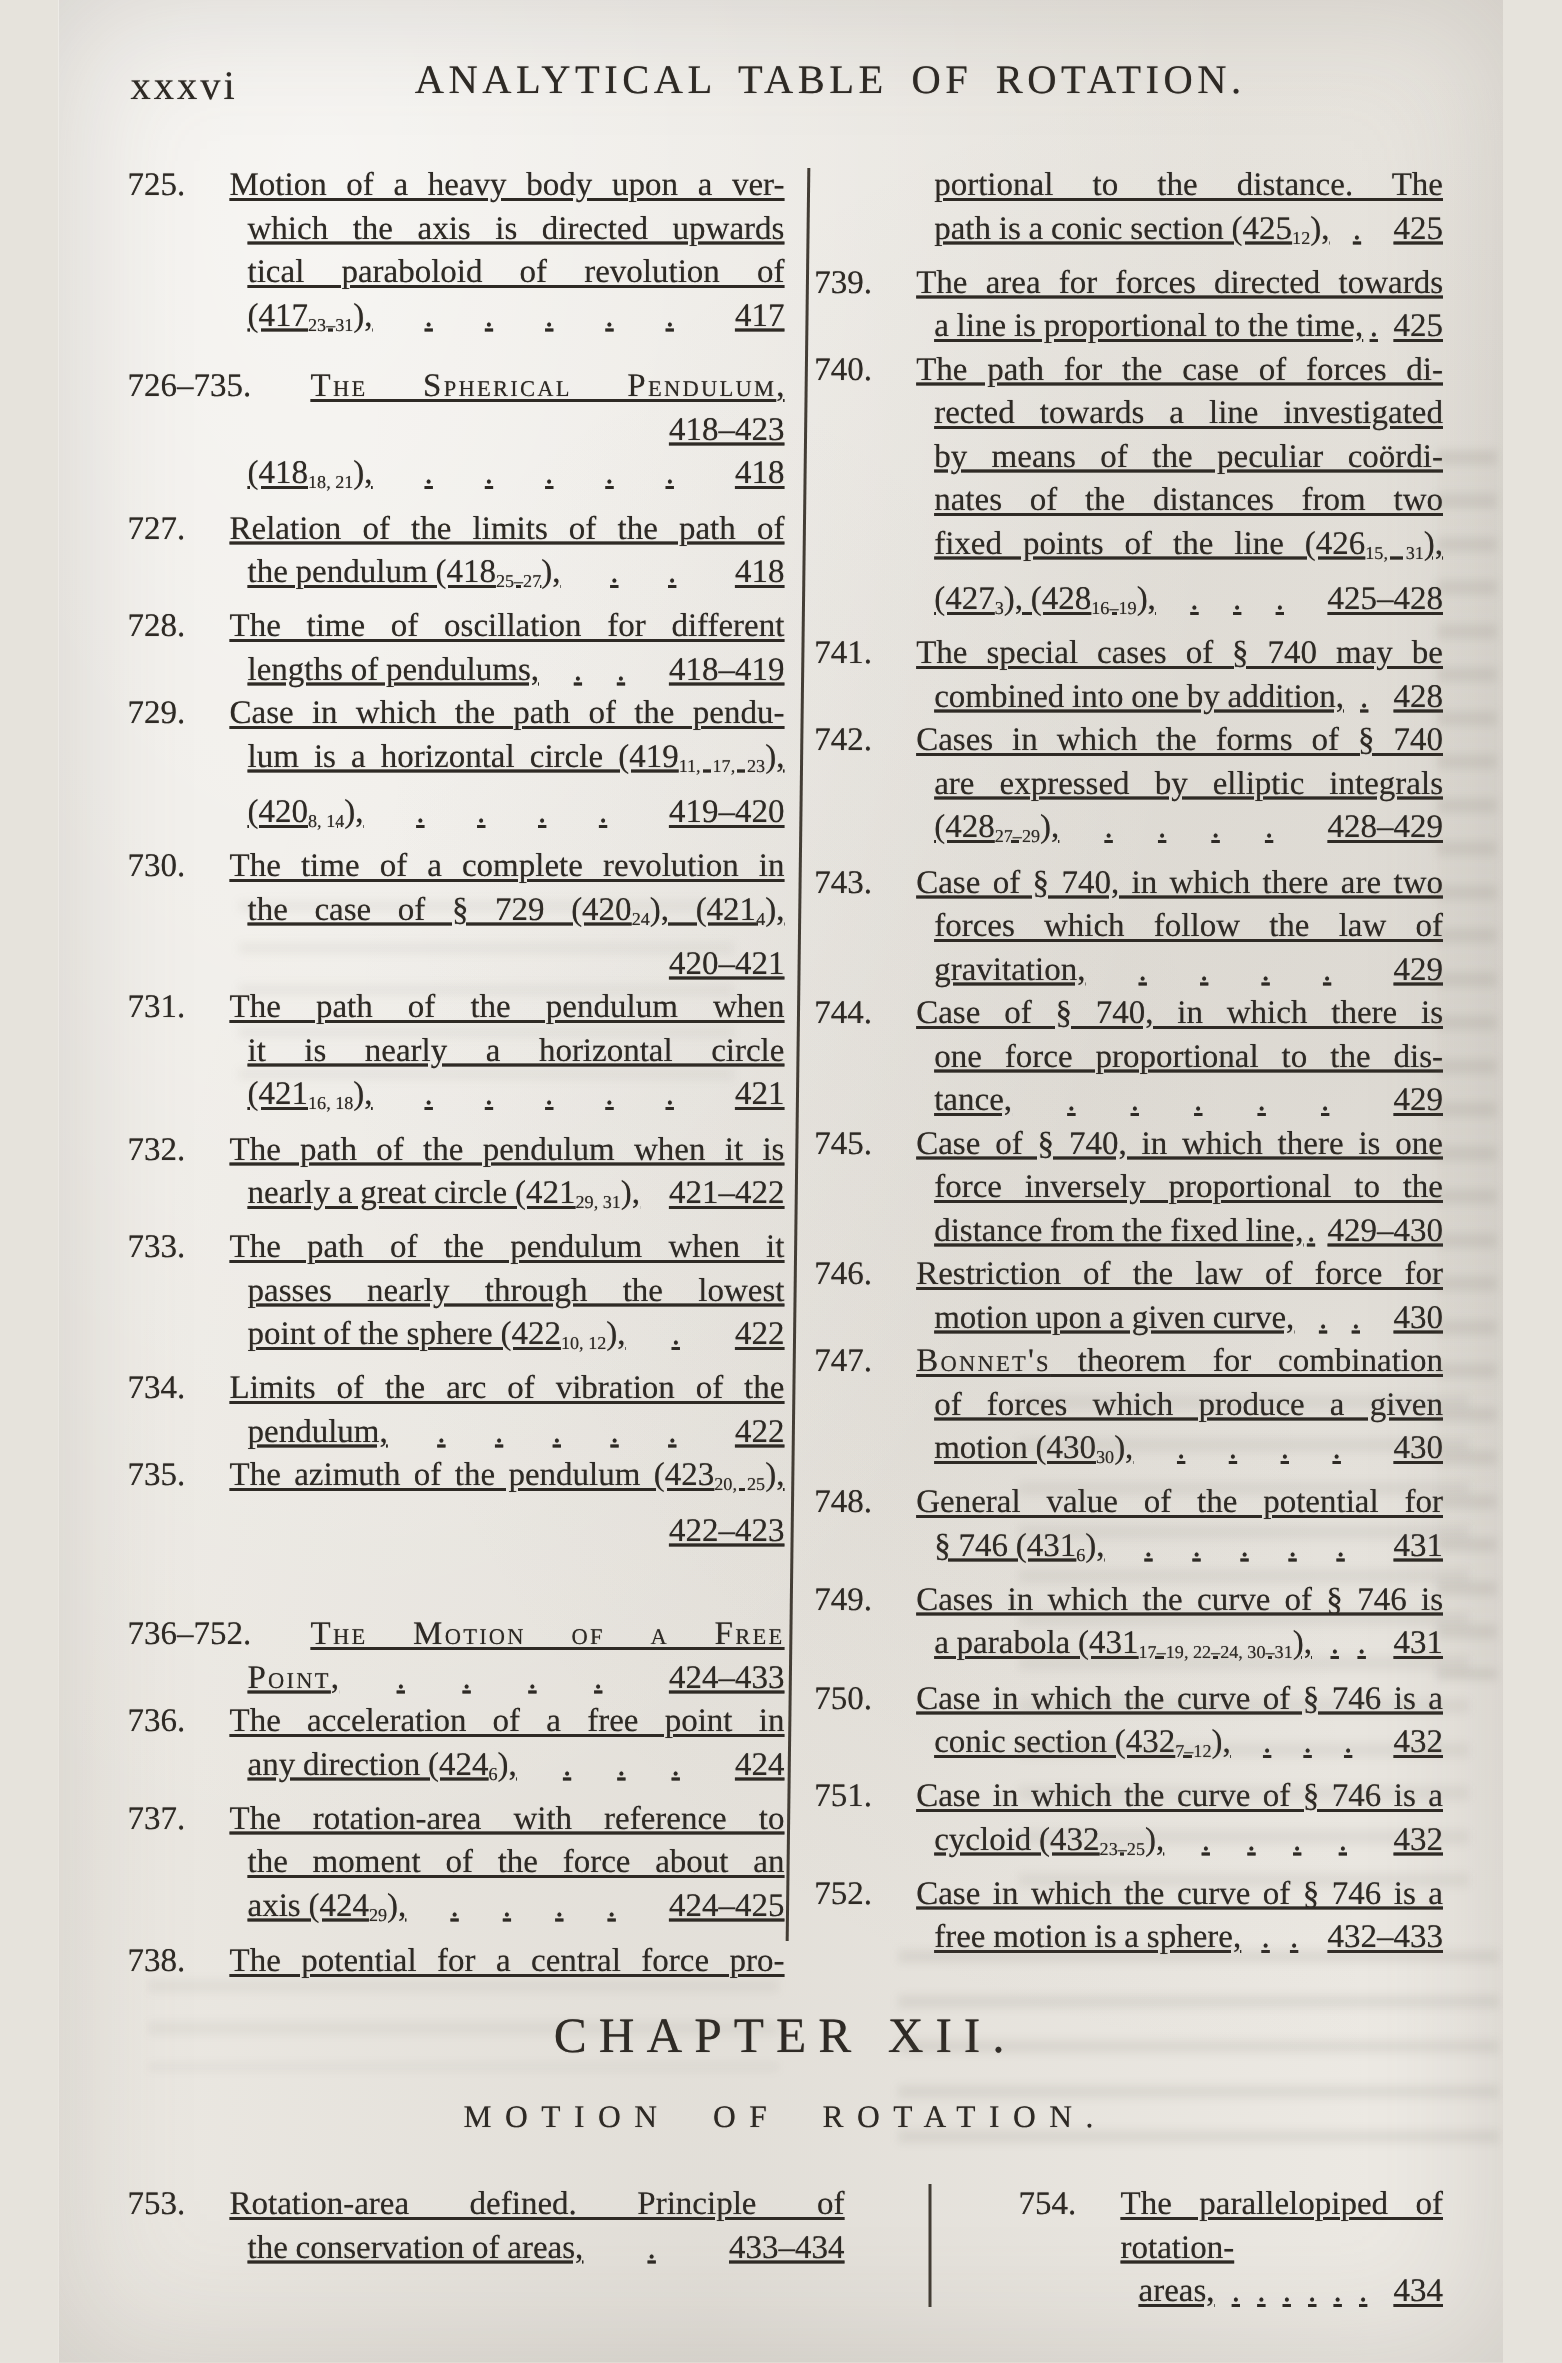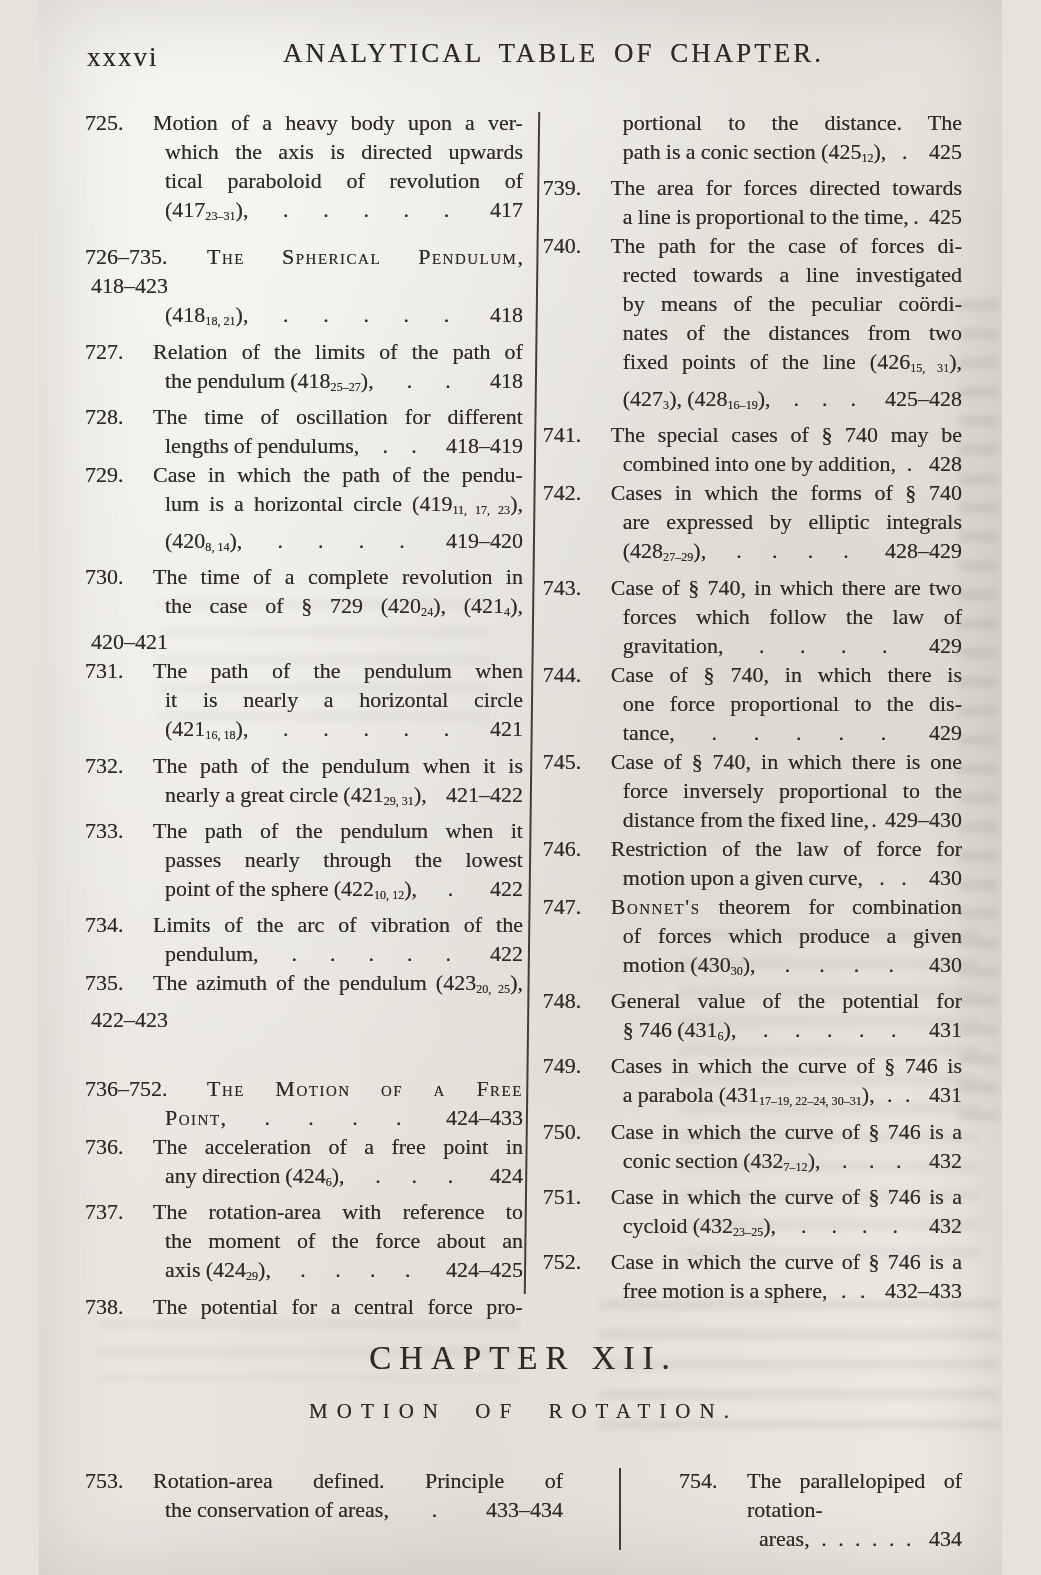--- a/index.html
+++ b/index.html
@@ -22,51 +22,51 @@
   }
   .page *{text-shadow:0 0 0.5px rgba(46,42,37,0.65);}
 
   
   .running-head{position:relative;height:44px;}
   .folio{position:absolute;left:2px;top:4px;font-size:27px;letter-spacing:2px;}
   .head-title{display:block;text-align:center;font-size:27px;letter-spacing:3px;word-spacing:6px;padding-left:60px;}
 
   
   .columns{display:flex;margin-top:26px;height:1192px;}
-  .col{width:478px;box-sizing:border-box;}
+  .col{width:478px;box-sizing:border-box;text-decoration:underline;}
   .colr{flex:1;}
   .divider{width:2px;background:#433d35;margin:4px 10px 0 8px;height:1182px;transform:rotate(0.7deg);}
   .divider.short{height:82px;transform:none;margin-top:2px;}
 
   
   .entry{margin:0;}
   .entry.gap{margin-top:11px;}
   .entry.gap2{margin-top:40px;}
   .line{position:relative;font-size:22px;line-height:29px;word-spacing:-0.3px;}
   .line.first{padding-left:68px;}
   .line.first.widenum{padding-left:122px;}
   .line.cont{padding-left:80px;}
   .line.just{text-align:justify;text-align-last:justify;}
   .num{position:absolute;left:0;top:0;white-space:nowrap;}
   .line.dotline{display:flex;align-items:baseline;}
   .line.dotline .t{flex:0 0 auto;white-space:nowrap;}
   .leader{flex:1 1 auto;display:flex;justify-content:space-evenly;align-items:baseline;min-width:10px;}
   .leader i{font-style:normal;}
   .page-ref{flex:0 0 auto;padding-left:6px;white-space:nowrap;}
-  .line.pageonly{}
+  .line.pageonly{text-align:right;}
   sub{font-size:0.55em;vertical-align:-0.28em;letter-spacing:0;word-spacing:0;}
   .sc{font-variant:small-caps;letter-spacing:1.5px;}
 
   
   .chapter{margin-top:40px;text-align:center;}
   .ch-title{font-size:33px;letter-spacing:8px;}
   .ch-sub{margin-top:22px;font-size:21px;letter-spacing:9px;word-spacing:14px;}
 
   
-  .bottom{display:flex;margin-top:42px;gap:48px;}
+  .bottom{display:flex;margin-top:30px;gap:48px;}
 
   
   .smudge{position:absolute;pointer-events:none;filter:blur(3px);}
   .sm1{right:4px;top:300px;width:40px;height:820px;
        background:repeating-linear-gradient(180deg, rgba(105,98,88,0.13) 0 10px, rgba(105,98,88,0.02) 10px 29px);}
   .sm2{left:640px;top:930px;width:300px;height:330px;
        background:repeating-linear-gradient(180deg, rgba(105,98,88,0.08) 0 9px, rgba(105,98,88,0.0) 9px 29px);}
   .sm3{left:120px;top:600px;width:330px;height:120px;
        background:repeating-linear-gradient(180deg, rgba(105,98,88,0.06) 0 8px, rgba(105,98,88,0.0) 8px 28px);}
   .sm4{left:560px;top:1300px;width:400px;height:150px;
@@ -74,21 +74,21 @@
   .sm5{left:60px;top:1320px;width:420px;height:60px;
        background:repeating-linear-gradient(180deg, rgba(105,98,88,0.07) 0 8px, rgba(105,98,88,0.0) 8px 28px);}
 </style>
 </head>
 <body>
 
 <div class="page">
 
   <div class="running-head">
     <span class="folio">xxxvi</span>
-    <span class="head-title">ANALYTICAL TABLE OF CHAPTER.</span>
+    <span class="head-title">ANALYTICAL TABLE OF ROTATION.</span>
   </div>
 
   <div class="columns">
     <div class="col">
         <div class="entry">
           <div class="line just first"><span class="num">725.</span>Motion of a heavy body upon a ver-</div>
           <div class="line just cont">which the axis is directed upwards</div>
           <div class="line just cont">tical paraboloid of revolution of</div>
           <div class="line dotline cont">
             <span class="t">(417<sub>23–31</sub>),</span>

